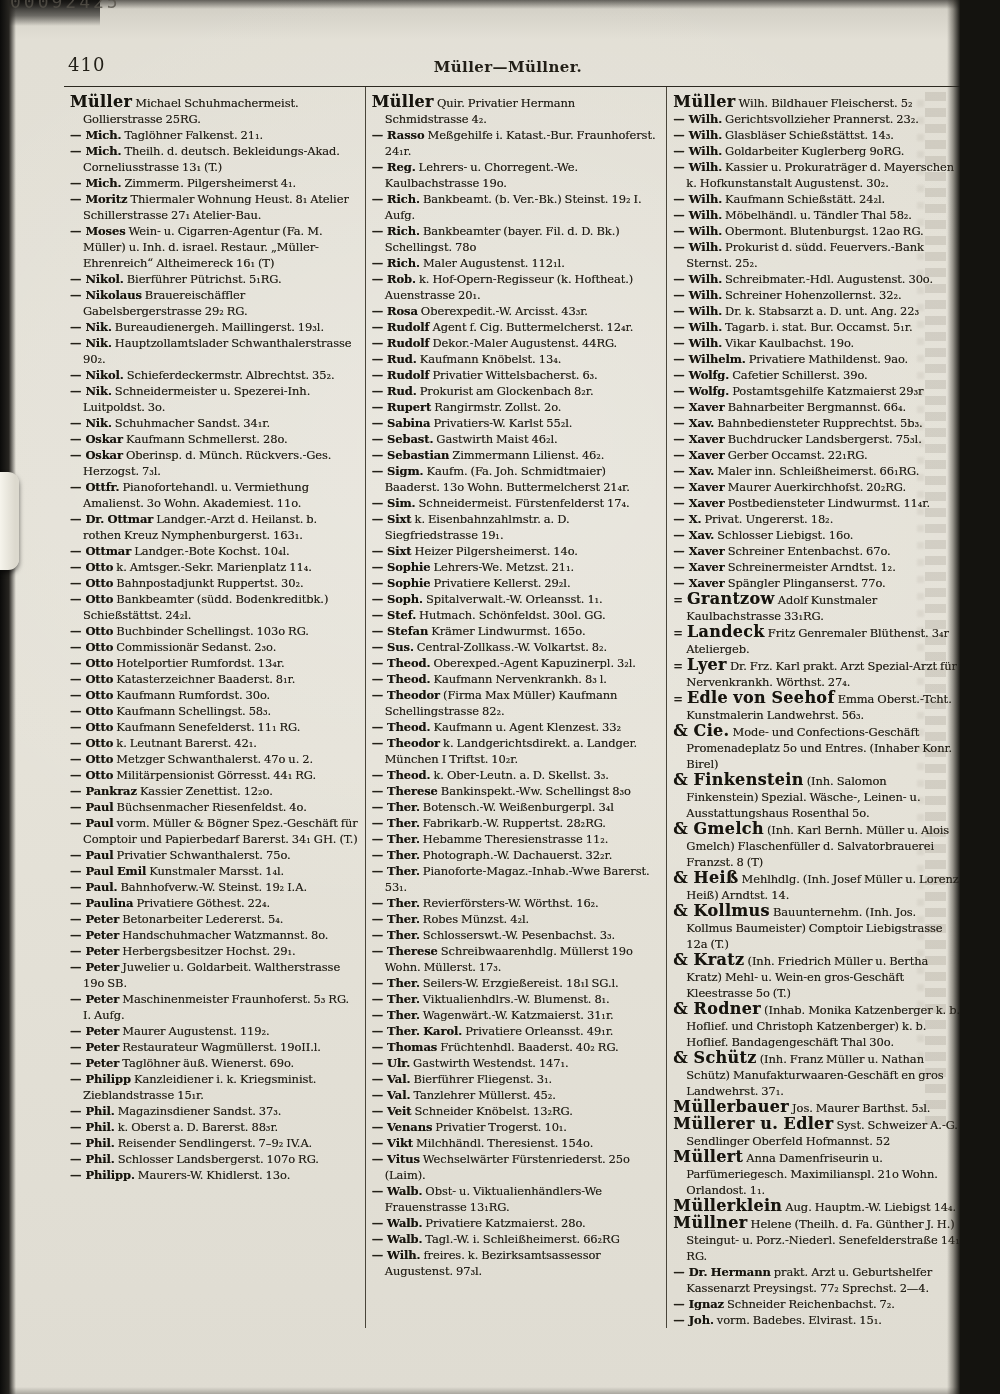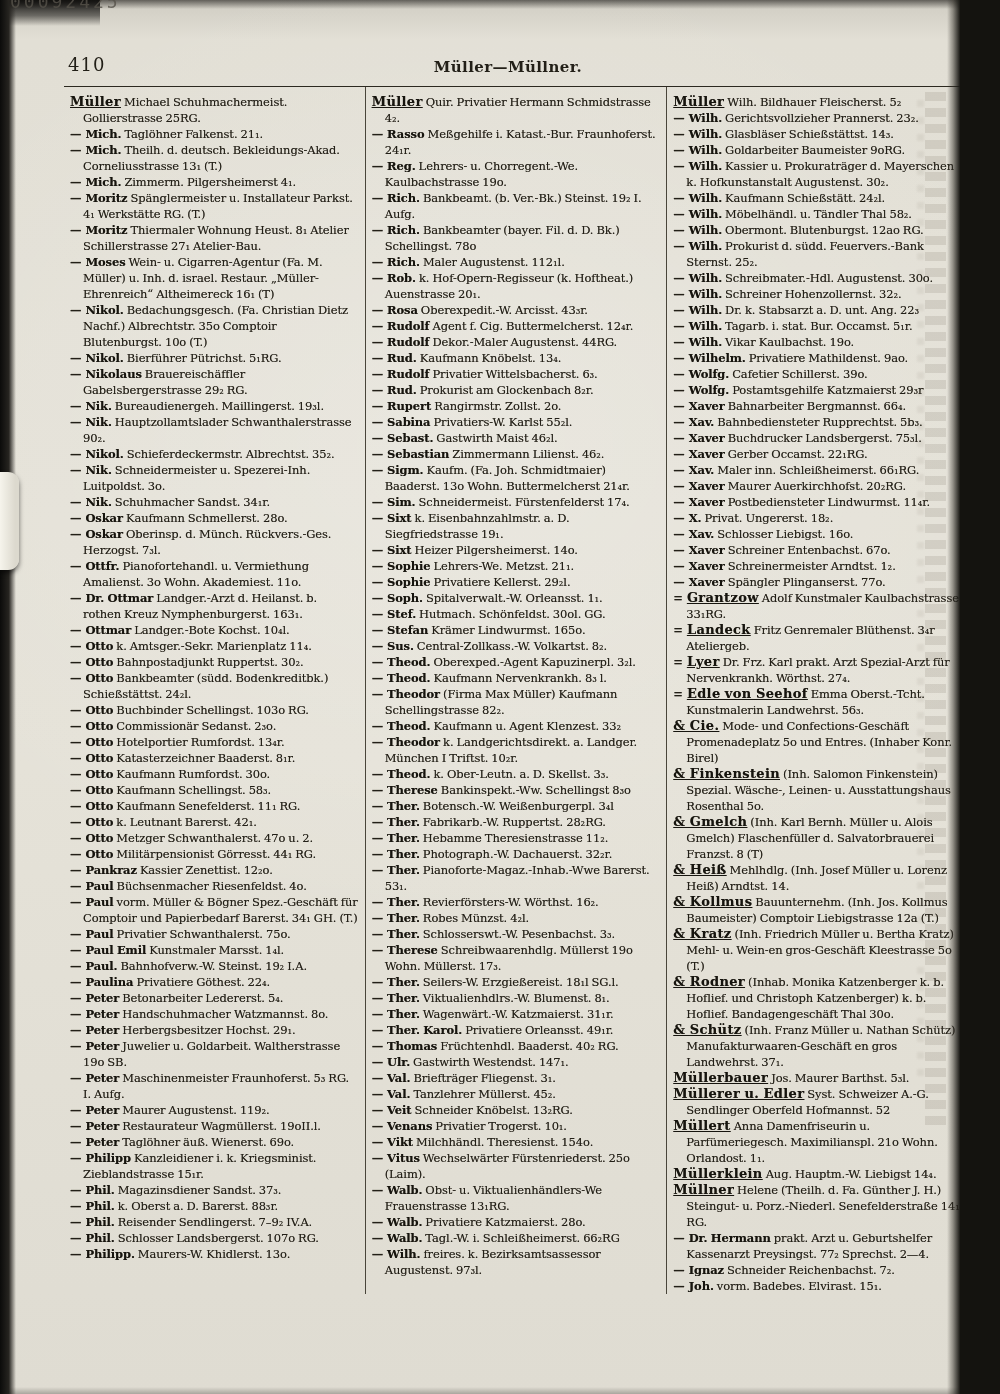--- a/index.html
+++ b/index.html
@@ -40,21 +40,21 @@
   .cols{display:flex;align-items:stretch;}
   .col{flex:1 1 0;min-width:0;padding:7px 7px 0 6px;}
   .col + .col{border-left:1px solid #49453a;}
   .entry{margin:0;padding-left:13px;text-indent:-13px;
     font-size:11.5px;line-height:16px;letter-spacing:-0.1px;word-spacing:-0.5px;
     text-shadow:0 0 .4px rgba(35,28,16,.55);}
   .entry .m{font-weight:bold;}
   .entry .m:not(:empty){margin-right:4px;}
   .entry .b{font-weight:bold;color:#16140e;}
   .entry .b:not(:empty){margin-right:3px;}
-  .kw .b{font-size:13px;letter-spacing:.35px;text-decoration:underline;}
+  .kw .b{font-size:16px;letter-spacing:.35px;}
 </style>
 </head>
 <body>
 
 <div class="page">
 
   <div class="scan-code">00092425</div>
 
   <div class="content">
     <div class="header">
@@ -67,27 +67,25 @@
       <div class="col">
 
           <p class="entry kw"><span class="m"></span><span class="b">Müller</span><span class="t">Michael Schuhmachermeist. Gollierstrasse 25RG.</span></p>
 
           <p class="entry"><span class="m">—</span><span class="b">Mich.</span><span class="t">Taglöhner Falkenst. 21₁.</span></p>
 
           <p class="entry"><span class="m">—</span><span class="b">Mich.</span><span class="t">Theilh. d. deutsch. Bekleidungs-Akad. Corneliusstrasse 13₁ (T.)</span></p>
 
           <p class="entry"><span class="m">—</span><span class="b">Mich.</span><span class="t">Zimmerm. Pilgersheimerst 4₁.</span></p>
 
-          <p class="entry"><span class="m">—</span><span class="b">Moritz</span><span class="t">Spänglermeister u. Installateur Parkst. 4₁ Werkstätte RG. (T.)</span></p>
 
           <p class="entry"><span class="m">—</span><span class="b">Moritz</span><span class="t">Thiermaler Wohnung Heust. 8₁ Atelier Schillerstrasse 27₁ Atelier-Bau.</span></p>
 
           <p class="entry"><span class="m">—</span><span class="b">Moses</span><span class="t">Wein- u. Cigarren-Agentur (Fa. M. Müller) u. Inh. d. israel. Restaur. „Müller-Ehrenreich“ Altheimereck 16₁ (T)</span></p>
 
-          <p class="entry"><span class="m">—</span><span class="b">Nikol.</span><span class="t">Bedachungsgesch. (Fa. Christian Dietz Nachf.) Albrechtstr. 35o Comptoir Blutenburgst. 10o (T.)</span></p>
 
           <p class="entry"><span class="m">—</span><span class="b">Nikol.</span><span class="t">Bierführer Pütrichst. 5₁RG.</span></p>
 
           <p class="entry"><span class="m">—</span><span class="b">Nikolaus</span><span class="t">Brauereischäffler Gabelsbergerstrasse 29₂ RG.</span></p>
 
           <p class="entry"><span class="m">—</span><span class="b">Nik.</span><span class="t">Bureaudienergeh. Maillingerst. 19₃l.</span></p>
 
           <p class="entry"><span class="m">—</span><span class="b">Nik.</span><span class="t">Hauptzollamtslader Schwanthalerstrasse 90₂.</span></p>
 
           <p class="entry"><span class="m">—</span><span class="b">Nikol.</span><span class="t">Schieferdeckermstr. Albrechtst. 35₂.</span></p>
@@ -270,21 +268,21 @@
           <p class="entry"><span class="m">—</span><span class="b">Ther.</span><span class="t">Viktualienhdlrs.-W. Blumenst. 8₁.</span></p>
 
           <p class="entry"><span class="m">—</span><span class="b">Ther.</span><span class="t">Wagenwärt.-W. Katzmaierst. 31₁r.</span></p>
 
           <p class="entry"><span class="m">—</span><span class="b">Ther. Karol.</span><span class="t">Privatiere Orleansst. 49₁r.</span></p>
 
           <p class="entry"><span class="m">—</span><span class="b">Thomas</span><span class="t">Früchtenhdl. Baaderst. 40₂ RG.</span></p>
 
           <p class="entry"><span class="m">—</span><span class="b">Ulr.</span><span class="t">Gastwirth Westendst. 147₁.</span></p>
 
-          <p class="entry"><span class="m">—</span><span class="b">Val.</span><span class="t">Briefträger Fliegenst. 3₁.</span></p>
+          <p class="entry"><span class="m">—</span><span class="b">Val.</span><span class="t">Bierführer Fliegenst. 3₁.</span></p>
 
           <p class="entry"><span class="m">—</span><span class="b">Val.</span><span class="t">Tanzlehrer Müllerst. 45₂.</span></p>
 
           <p class="entry"><span class="m">—</span><span class="b">Veit</span><span class="t">Schneider Knöbelst. 13₂RG.</span></p>
 
           <p class="entry"><span class="m">—</span><span class="b">Venans</span><span class="t">Privatier Trogerst. 10₁.</span></p>
 
           <p class="entry"><span class="m">—</span><span class="b">Vikt</span><span class="t">Milchhändl. Theresienst. 154o.</span></p>
 
           <p class="entry"><span class="m">—</span><span class="b">Vitus</span><span class="t">Wechselwärter Fürstenriederst. 25o (Laim).</span></p>
@@ -299,21 +297,21 @@
         </div>
 
       <div class="col">
 
           <p class="entry kw"><span class="m"></span><span class="b">Müller</span><span class="t">Wilh. Bildhauer Fleischerst. 5₂</span></p>
 
           <p class="entry"><span class="m">—</span><span class="b">Wilh.</span><span class="t">Gerichtsvollzieher Prannerst. 23₂.</span></p>
 
           <p class="entry"><span class="m">—</span><span class="b">Wilh.</span><span class="t">Glasbläser Schießstättst. 14₃.</span></p>
 
-          <p class="entry"><span class="m">—</span><span class="b">Wilh.</span><span class="t">Goldarbeiter Baumeister 9oRG.</span></p>
+          <p class="entry"><span class="m">—</span><span class="b">Wilh.</span><span class="t">Goldarbeiter Kuglerberg 9oRG.</span></p>
 
           <p class="entry"><span class="m">—</span><span class="b">Wilh.</span><span class="t">Kassier u. Prokuraträger d. Mayerschen k. Hofkunstanstalt Augustenst. 30₂.</span></p>
 
           <p class="entry"><span class="m">—</span><span class="b">Wilh.</span><span class="t">Kaufmann Schießstätt. 24₂l.</span></p>
 
           <p class="entry"><span class="m">—</span><span class="b">Wilh.</span><span class="t">Möbelhändl. u. Tändler Thal 58₂.</span></p>
 
           <p class="entry"><span class="m">—</span><span class="b">Wilh.</span><span class="t">Obermont. Blutenburgst. 12ao RG.</span></p>
 
           <p class="entry"><span class="m">—</span><span class="b">Wilh.</span><span class="t">Prokurist d. südd. Feuervers.-Bank Sternst. 25₂.</span></p>

